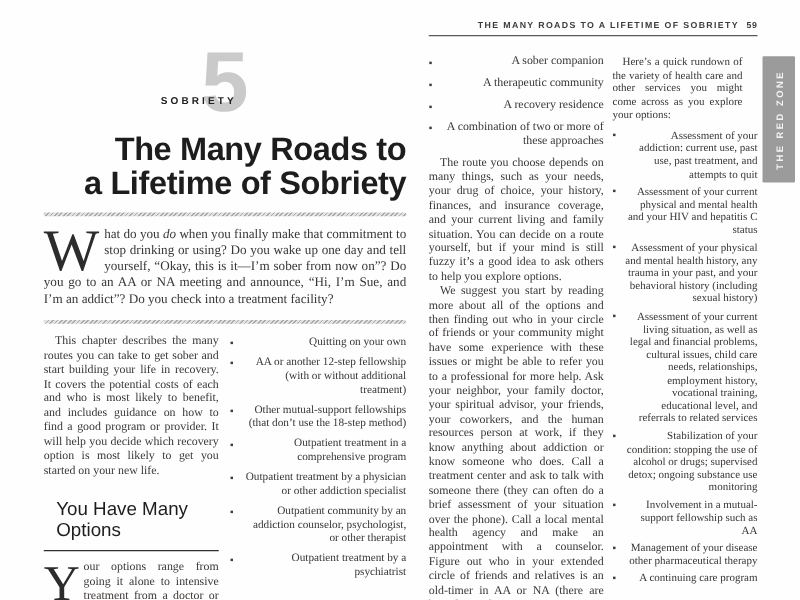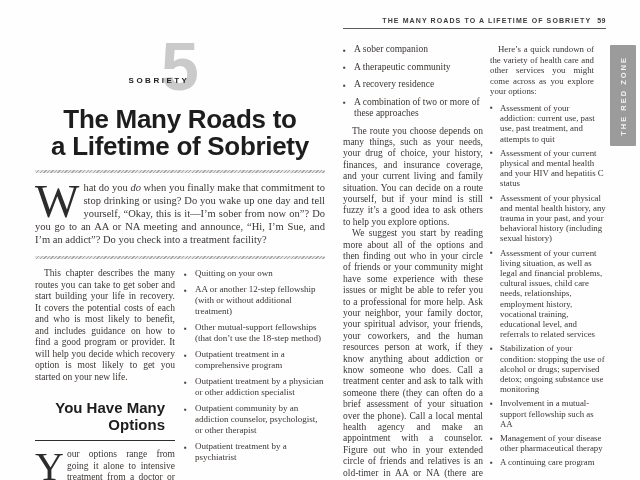--- a/index.html
+++ b/index.html
@@ -50,21 +50,21 @@
     position:absolute;left:50%;transform:translateX(-50%);top:-4px;
     font-family:"Liberation Sans", sans-serif;font-weight:bold;
     font-size:68px;line-height:60px;color:var(--chapter-number);
   }
   .chapter-label{
     position:absolute;top:36px;left:50%;transform:translateX(-50%) translateX(-21px);
     font-family:"Liberation Sans", sans-serif;font-weight:bold;
     font-size:8px;letter-spacing:2.5px;color:#222;
   }
   .chapter-title{
-    margin-top:4px;text-align:center;
+    margin-top:4px;text-align:right;
     font-family:"Liberation Sans", sans-serif;font-weight:bold;
     font-size:26px;line-height:27px;color:var(--heading);
     letter-spacing:-0.3px;
   }
   .hatch-rule{
     height:3px;margin:10px 0 8px 0;border-radius:2px;
     background:repeating-linear-gradient(135deg,#a9a9a9 0 1px,#e3e3e3 1px 2.5px);
   }
   .intro-par{
     margin:2px 0 0 0;font-size:10.5px;line-height:13px;text-align:justify;
@@ -76,29 +76,29 @@
   .dropcap-w{font-size:47px;line-height:34px;margin:3px 4px 0 0;}
   .dropcap-y{font-size:40px;line-height:29px;margin:3px 3px 0 0;}
 
   .two-col{display:flex;gap:9px;margin-top:9px;}
   .col-a{width:140px;}
   .col-b{width:141px;}
   .col-a p.body-par{
     margin:0;font-size:9.5px;line-height:11.5px;text-align:justify;text-indent:9px;
   }
   .section-heading{
-    margin:16px auto 0 auto;text-align:right;
-    font-family:"Liberation Sans", sans-serif;font-weight:bold;
+    margin:16px auto 0 auto;text-align:left;
+    font-family:"Liberation Sans", sans-serif;font-weight:normal;
     font-size:15px;line-height:17px;color:var(--heading);
     width:120px;
   }
   .section-rule{border-bottom:1.2px solid #2e2e2e;margin:7px 0 8px 0;}
   .options-par{margin:0;font-size:9.5px;line-height:11.5px;text-align:justify;}
 
-  ul.sq-list{list-style:none;margin:0;padding:0;}
+  ul.sq-list{list-style:none;margin:0;padding:0;text-align:right;}
   ul.sq-list li{
     position:relative;padding-left:11px;margin:0 0 5px 0;
     font-size:9px;line-height:11px;
   }
   ul.sq-list li::before{
     content:"▪";position:absolute;left:0;top:0.5px;font-size:8px;color:#3c3c3c;
   }
 
   
   .col3{position:absolute;left:343px;top:44px;width:140px;}

